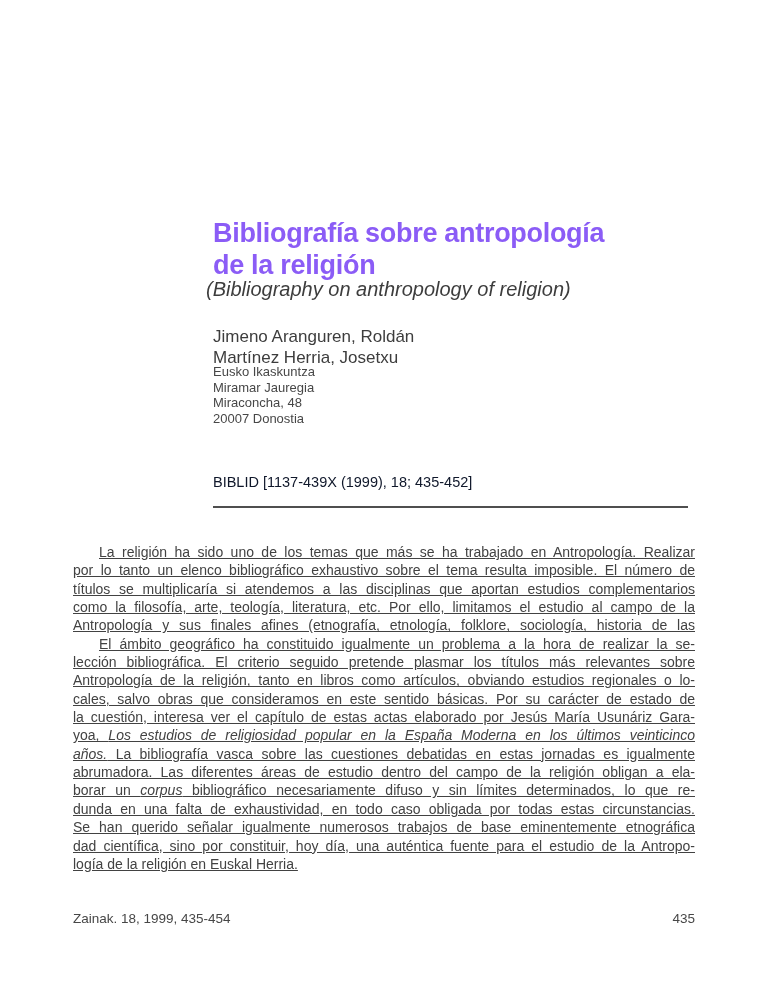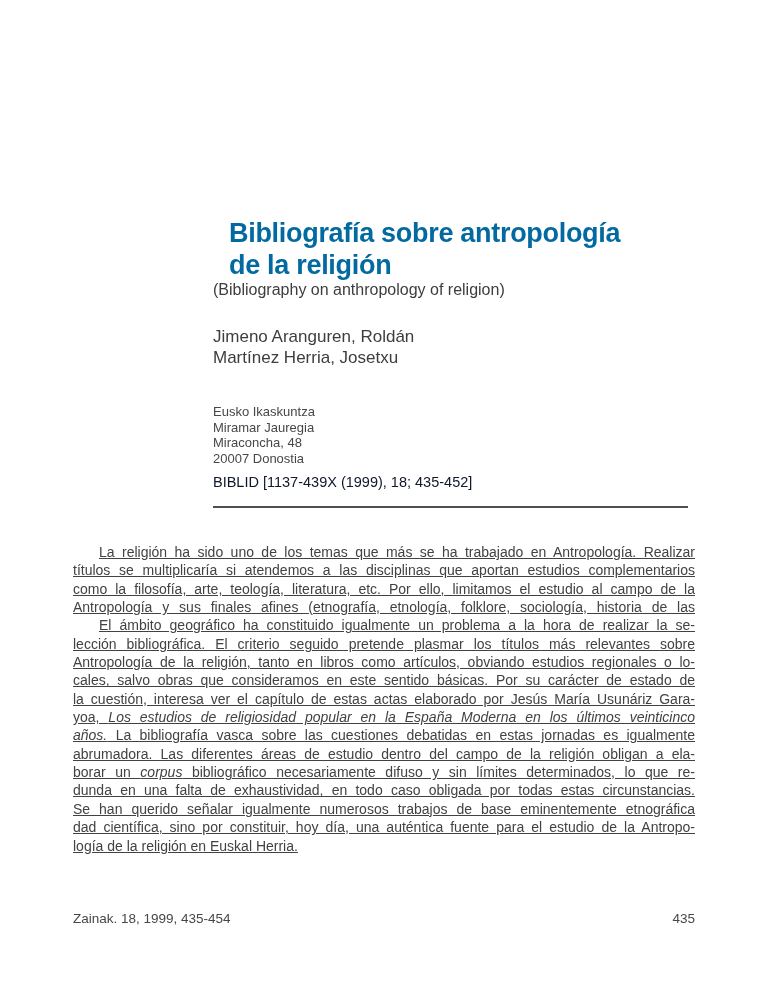--- a/index.html
+++ b/index.html
@@ -13,33 +13,33 @@
     height: 994px;
     background: #ffffff;
     overflow: hidden;
     font-family: "Liberation Sans", sans-serif;
   }
   .abs { position: absolute; }
 
   .title {
     left: 213px; top: 217px; width: 500px;
     font-size: 27px; font-weight: 700; line-height: 32px;
-    letter-spacing: -0.3px; color: #0369a1; margin-left: 16px;
+    letter-spacing: -0.3px; color: #8b5cf6;
   }
   .subtitle {
-    left: 213px; top: 280px; width: 480px;
-    font-size: 16px; line-height: 19px; color: #3d3d3d;
+    left: 206px; top: 280px; width: 480px;
+    font-size: 20px; line-height: 19px; color: #3d3d3d; font-style: italic;
   }
   .authors {
     left: 213px; top: 327px; width: 480px;
     font-size: 17px; line-height: 20.5px; color: #3d3d3d;
   }
   .affiliation {
     left: 213px; top: 364px; width: 480px;
-    font-size: 13px; line-height: 15.6px; color: #474747; margin-top: 40px;
+    font-size: 13px; line-height: 15.6px; color: #474747;
   }
   .biblid {
     left: 213px; top: 474px; width: 480px;
     font-size: 14.5px; color: #0f172a;
   }
   .rule {
     left: 213px; top: 506px; width: 475px; height: 2px;
     background: #4f4f4f;
   }
   .body-text {
@@ -82,20 +82,21 @@
     <div>20007 Donostia</div>
   </div>
 
   <div class="abs biblid">BIBLID [1137-439X (1999), 18; 435-452]</div>
 
   <div class="abs rule"></div>
 
   <div class="abs body-text">
       <div class="paragraph">
         <div class="line indent"><span>La religión ha sido uno de los temas que más se ha trabajado en Antropología. Realizar</span></div>
+        <div class="line"><span>por lo tanto un elenco bibliográfico exhaustivo sobre el tema resulta imposible. El número de</span></div>
         <div class="line"><span>títulos se multiplicaría si atendemos a las disciplinas que aportan estudios complementarios</span></div>
         <div class="line"><span>como la filosofía, arte, teología, literatura, etc. Por ello, limitamos el estudio al campo de la</span></div>
         <div class="line"><span>Antropología y sus finales afines (etnografía, etnología, folklore, sociología, historia de las</span></div>
       </div>
       <div class="paragraph">
         <div class="line indent"><span>El ámbito geográfico ha constituido igualmente un problema a la hora de realizar la se-</span></div>
         <div class="line"><span>lección bibliográfica. El criterio seguido pretende plasmar los títulos más relevantes sobre</span></div>
         <div class="line"><span>Antropología de la religión, tanto en libros como artículos, obviando estudios regionales o lo-</span></div>
         <div class="line"><span>cales, salvo obras que consideramos en este sentido básicas. Por su carácter de estado de</span></div>
         <div class="line"><span>la cuestión, interesa ver el capítulo de estas actas elaborado por Jesús María Usunáriz Gara-</span></div>

